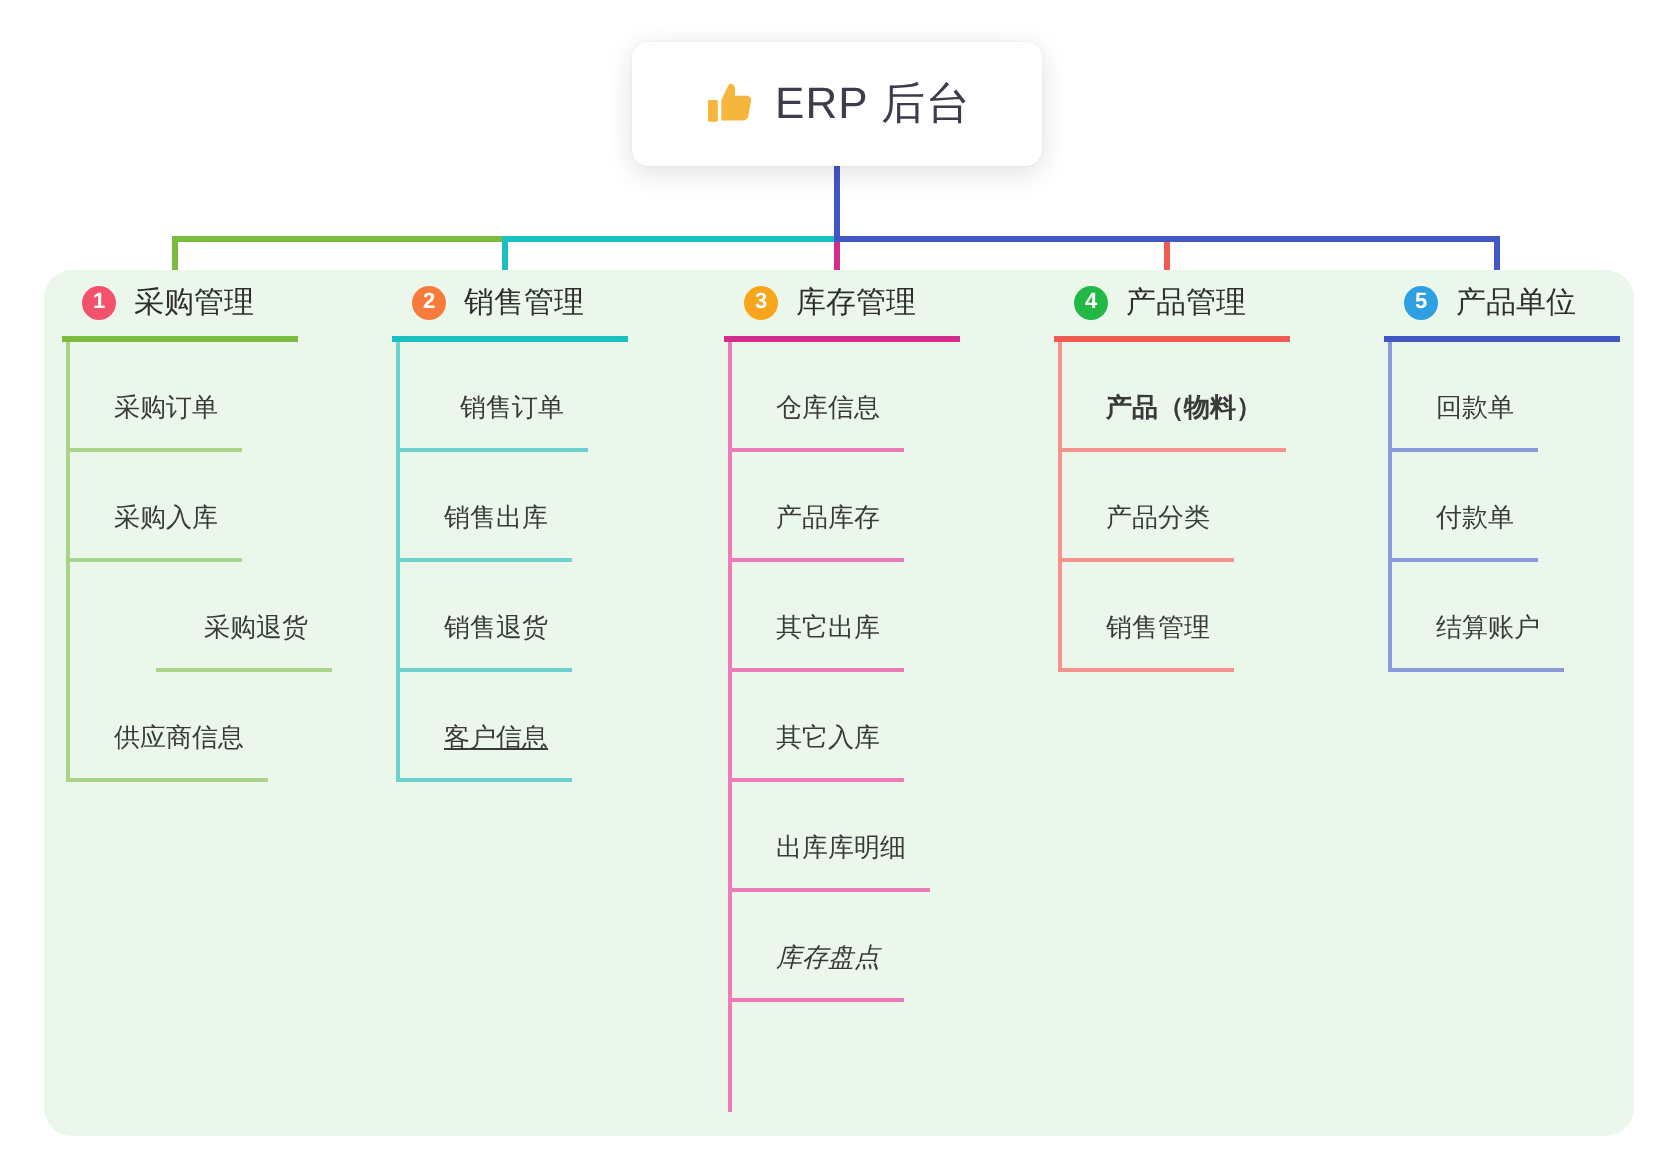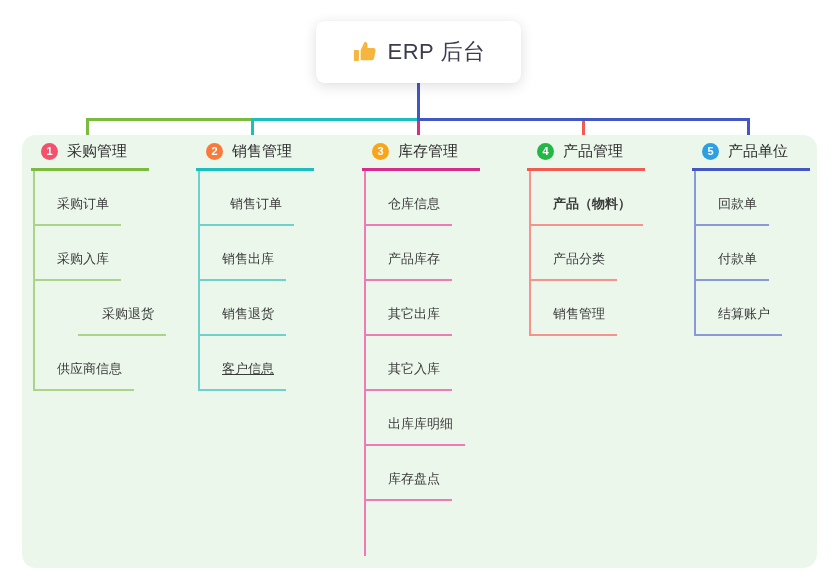--- a/index.html
+++ b/index.html
@@ -183,21 +183,21 @@
 
   <div class="child-row">
     <div class="child-node" style="border-bottom-color: rgb(238, 122, 182);">其它入库</div>
   </div>
 
   <div class="child-row">
     <div class="child-node" style="border-bottom-color: rgb(238, 122, 182);">出库库明细</div>
   </div>
 
   <div class="child-row">
-    <div class="child-node" style="border-bottom-color: rgb(238, 122, 182);">库存盘点</div>
+    <div class="child-node" style="border-bottom-color: rgb(238, 122, 182); font-style: italic;">库存盘点</div>
   </div>
 
 </div>
   </div>
 
   <div class="branch" style="left: 527px;">
     <div class="branch-header" style="border-bottom-color: rgb(242, 91, 82);">
       <span class="branch-badge" style="background: rgb(35, 184, 69);">4</span>
       <span class="branch-title">产品管理</span>
     </div>

